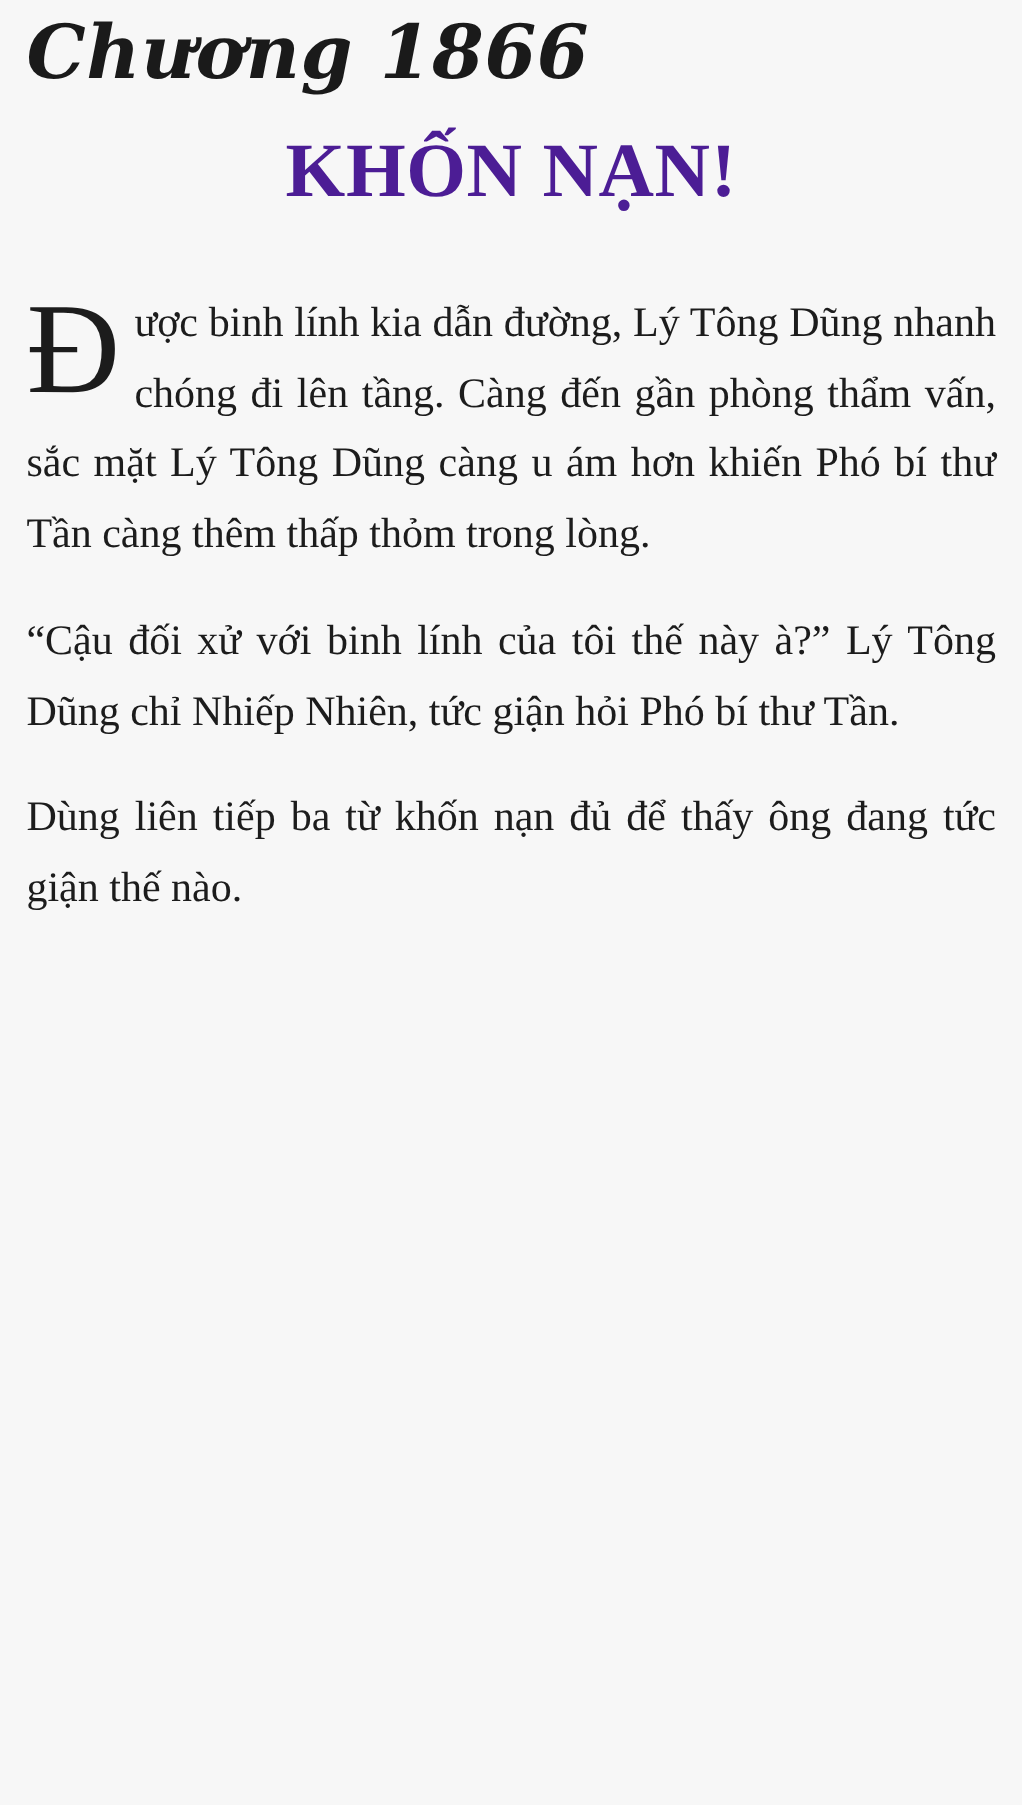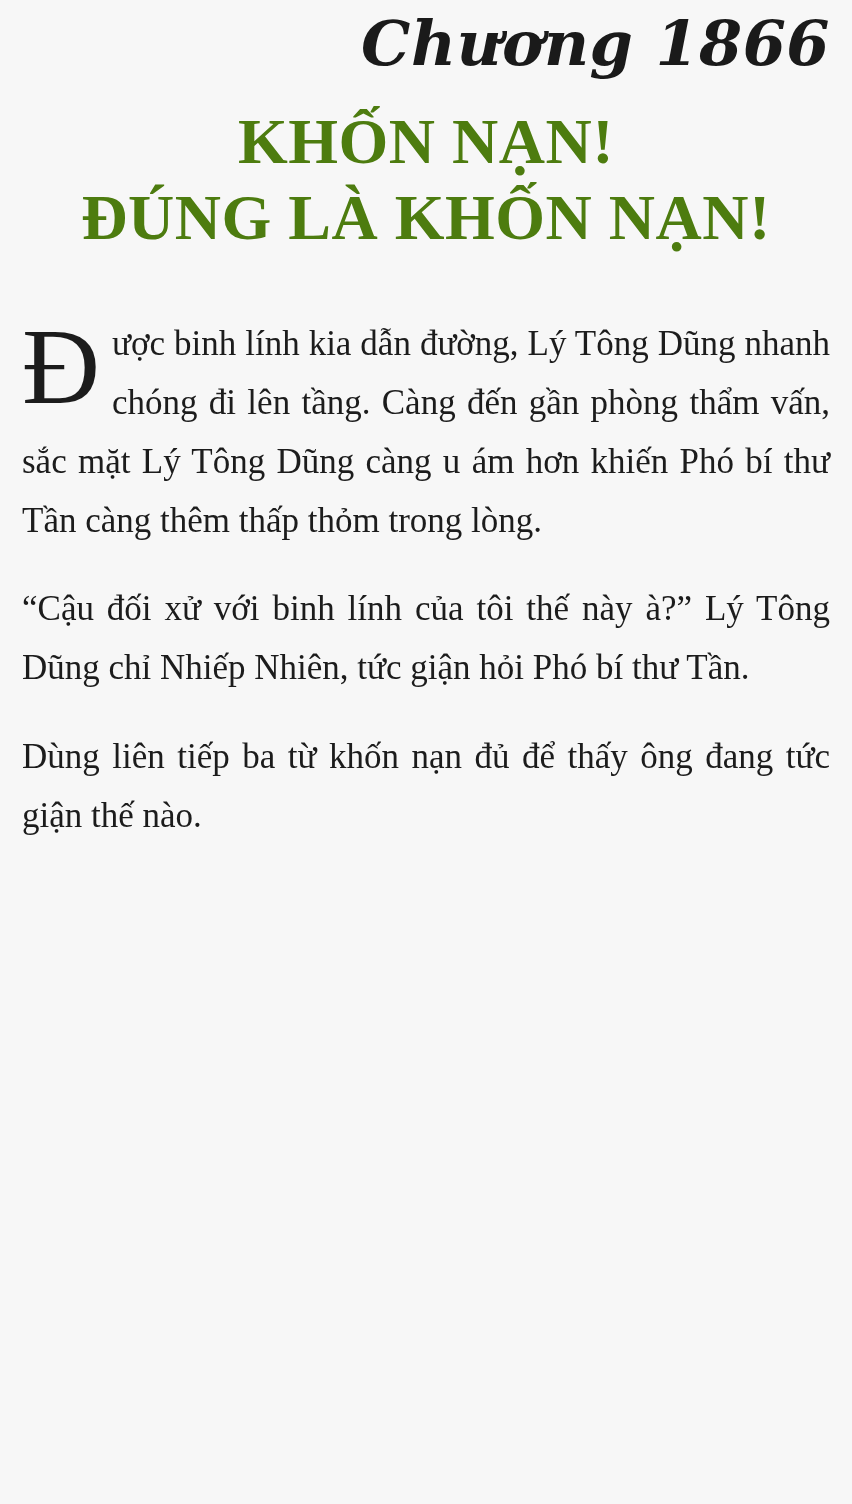--- a/index.html
+++ b/index.html
@@ -20,33 +20,33 @@
     box-sizing: border-box;
     padding: 0 22px;
     background: #f7f7f7;
   }
   .chapter-number {
     font-family: "DejaVu Serif", "Liberation Serif", serif;
     font-style: italic;
     font-weight: 700;
     font-size: 62px;
     line-height: 1.1;
-    text-align: right;
+    text-align: left;
     margin: 10px 0 0 0;
     color: #1a1a1a;
     letter-spacing: 0.5px;
   }
   .chapter-title {
     font-family: "Liberation Serif", "DejaVu Serif", serif;
     font-weight: 700;
     font-size: 64px;
     line-height: 1.18;
     text-align: center;
     margin: 26px 0 0 0;
-    color: #4d7c0f;
+    color: #4c1d95;
     letter-spacing: 0.5px;
     padding: 0 10px;
   }
   .body-text {
     margin-top: 60px;
   }
   p.para {
     font-size: 35px;
     line-height: 1.68;
     text-align: justify;
@@ -83,21 +83,20 @@
 </style>
 </head>
 <body>
 
 <div class="page">
 
   <div class="chapter-number">Chương 1866</div>
 
   <h1 class="chapter-title">
     <span>KHỐN NẠN!</span><br>
-    <span>ĐÚNG LÀ KHỐN NẠN!</span>
   </h1>
 
   <div class="body-text">
 
     <p class="para first">Được binh lính kia dẫn đường, Lý Tông Dũng nhanh chóng đi lên tầng. Càng đến gần phòng thẩm vấn, sắc mặt Lý Tông Dũng càng u ám hơn khiến Phó bí thư Tần càng thêm thấp thỏm trong lòng.</p>
 
 
     <p class="para">“Cậu đối xử với binh lính của tôi thế này à?” Lý Tông Dũng chỉ Nhiếp Nhiên, tức giận hỏi Phó bí thư Tần.</p>
 
     <p class="para">Dùng liên tiếp ba từ khốn nạn đủ để thấy ông đang tức giận thế nào.</p>

